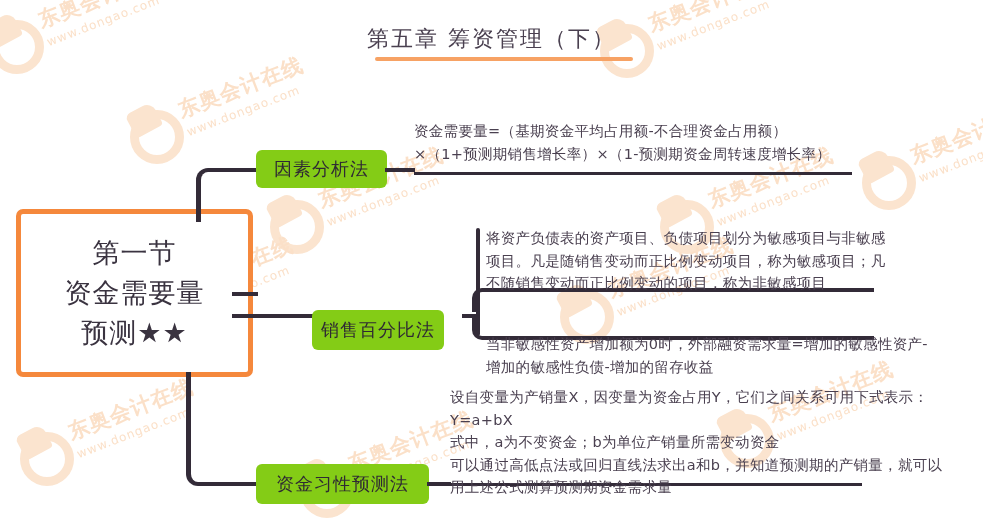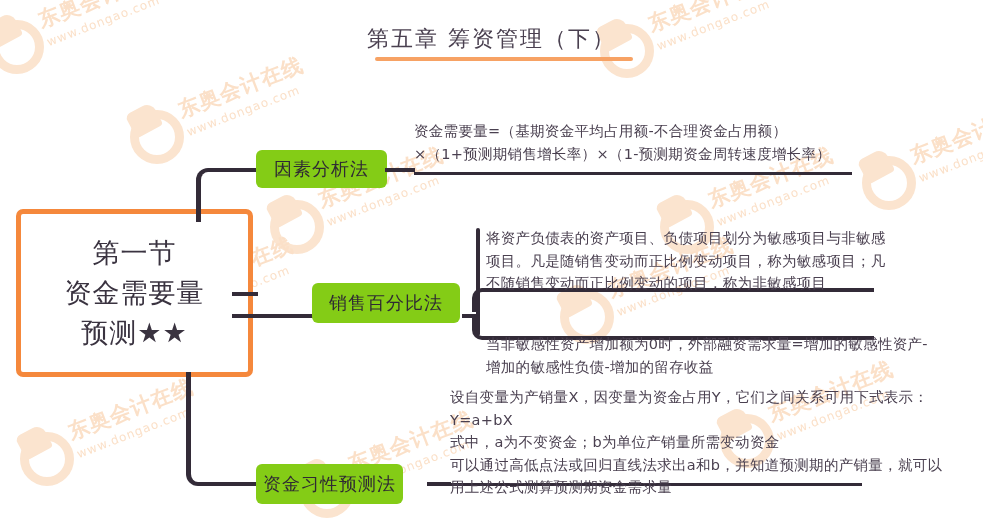--- a/index.html
+++ b/index.html
@@ -54,22 +54,22 @@
   }
 
   
   .pill{
     position:absolute;background:#84cc16;border-radius:6px;
     display:flex;align-items:center;justify-content:center;
     color:#2f2a33;font-size:18px;letter-spacing:1px;
     box-sizing:border-box;
   }
   #pill-1{left:256px;top:150px;width:131px;height:38px;}
-  #pill-2{left:312px;top:283px;width:148px;height:40px;text-align:right;}
-  #pill-3{left:256px;top:464px;width:147px;height:40px;}
+  #pill-2{left:312px;top:310px;width:132px;height:40px;text-align:right;}
+  #pill-3{left:256px;top:464px;width:173px;height:40px;}
 
   
   .conn{position:absolute;background:#332b38;}
   .conn-v{width:5px;}
   .conn-h{height:4px;}
   .corner{
     position:absolute;border-color:#332b38;border-style:solid;box-sizing:border-box;
   }
 
   

